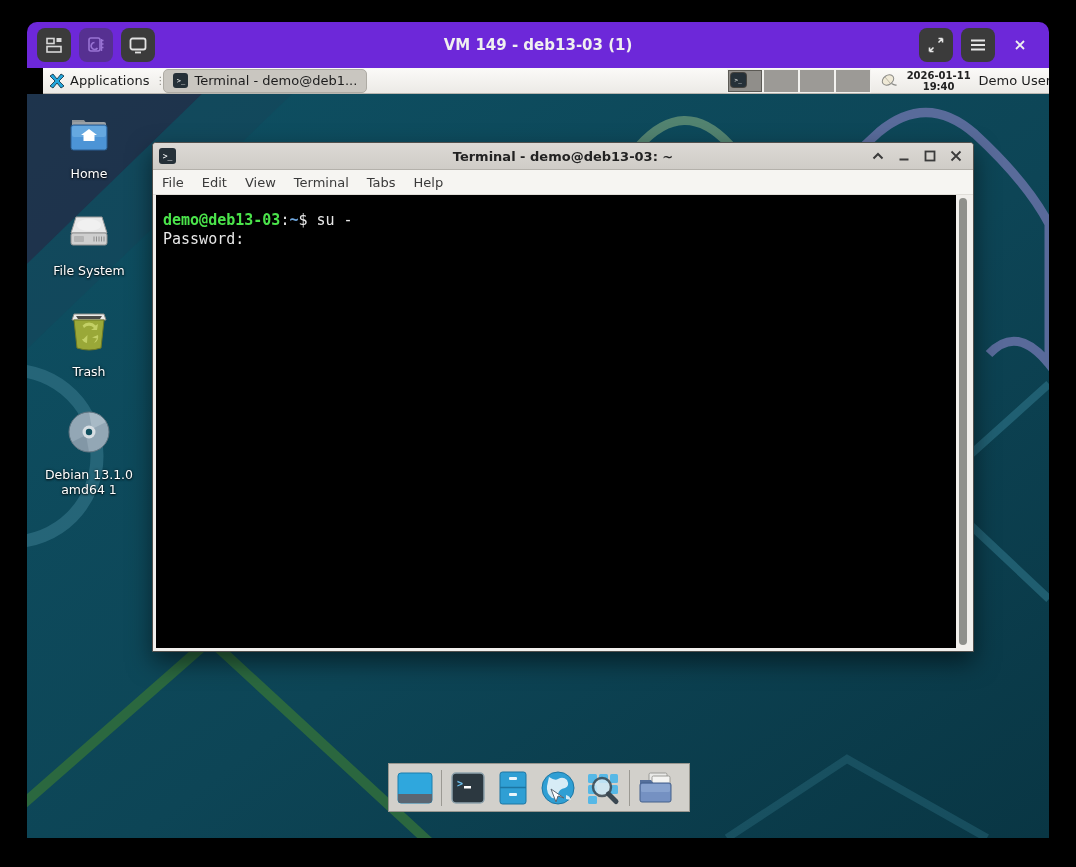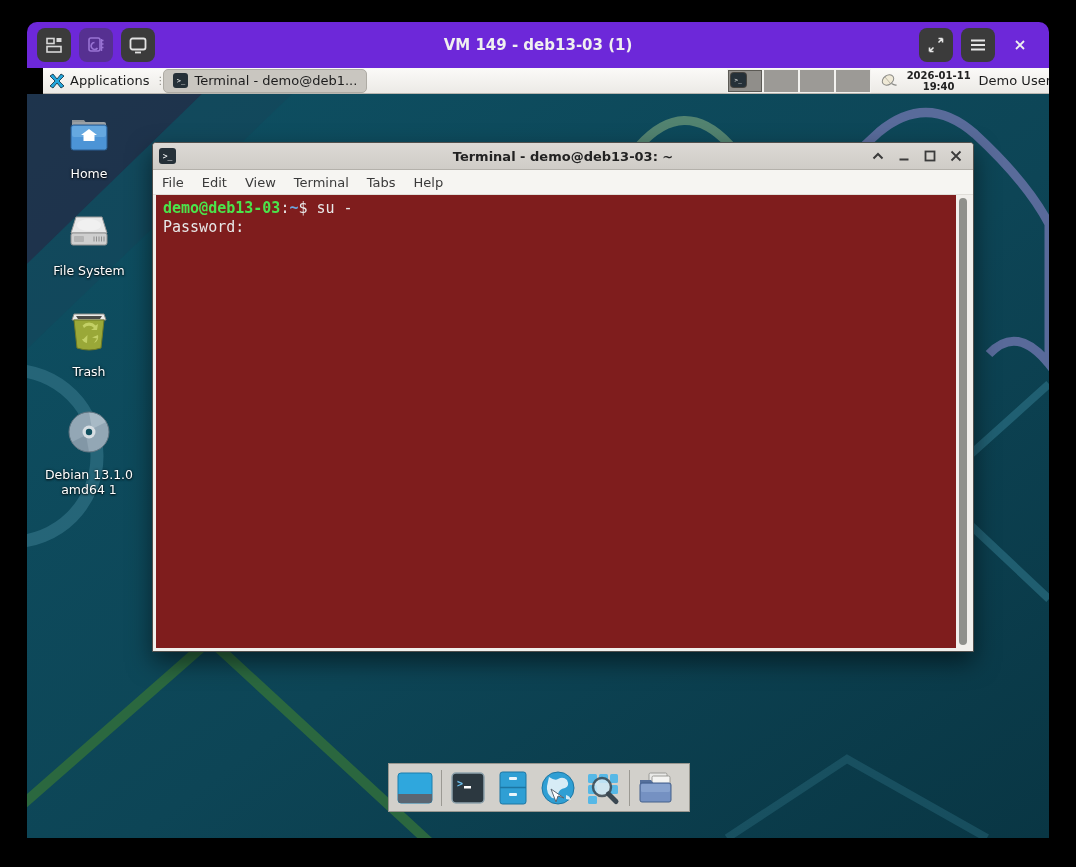--- a/index.html
+++ b/index.html
@@ -51,21 +51,21 @@
         background:#f1efec;border:1px solid #51504d;border-radius:4px 4px 1px 1px;
         box-shadow:0 10px 24px rgba(0,0,0,.5);box-sizing:border-box;}
   .twin-title{height:26px;background:linear-gradient(#dcd9d5,#cfccc7);border-bottom:1px solid #b4b1ab;
               border-radius:3px 3px 0 0;display:flex;align-items:center;position:relative;}
   .twin-title .ttl{position:absolute;left:0;right:0;text-align:center;font-weight:bold;font-size:13px;color:#222;pointer-events:none;}
   .twin-ctrls{margin-left:auto;display:flex;align-items:center;gap:14px;padding-right:11px;z-index:1;}
   .wc{width:12px;height:12px;display:flex;align-items:center;justify-content:center;}
   .twin-menu{height:24px;background:#f6f5f2;display:flex;align-items:center;border-bottom:1px solid #e0ded9;}
   .mitem{font-size:13px;color:#3a3a3a;padding:3px 9px;}
   .twin-body{position:absolute;left:3px;right:3px;top:52px;bottom:3px;background:#f1efec;display:flex;}
-  .screen{flex:1;background:#7f1d1d;padding:4px 2px 4px 7px;overflow:hidden;
+  .screen{flex:1;background:#000000;padding:16px 2px 4px 7px;overflow:hidden;
           font-family:"DejaVu Sans Mono","Liberation Mono",monospace;font-size:15px;line-height:19px;color:#e8e8e8;}
   .screen div{white-space:pre;}
   .tgreen{font-weight:bold;}
   .tblue{font-weight:bold;}
   .cursor{display:inline-block;width:9px;height:16px;background:#fff;vertical-align:-2px;}
   .sbar{width:14px;background:#f1efec;position:relative;}
   .sthumb{position:absolute;left:3px;top:3px;bottom:3px;width:8px;background:#8f908c;border-radius:5px;}
 
   
   .dock{position:absolute;left:361px;top:695px;width:302px;height:49px;z-index:4;

